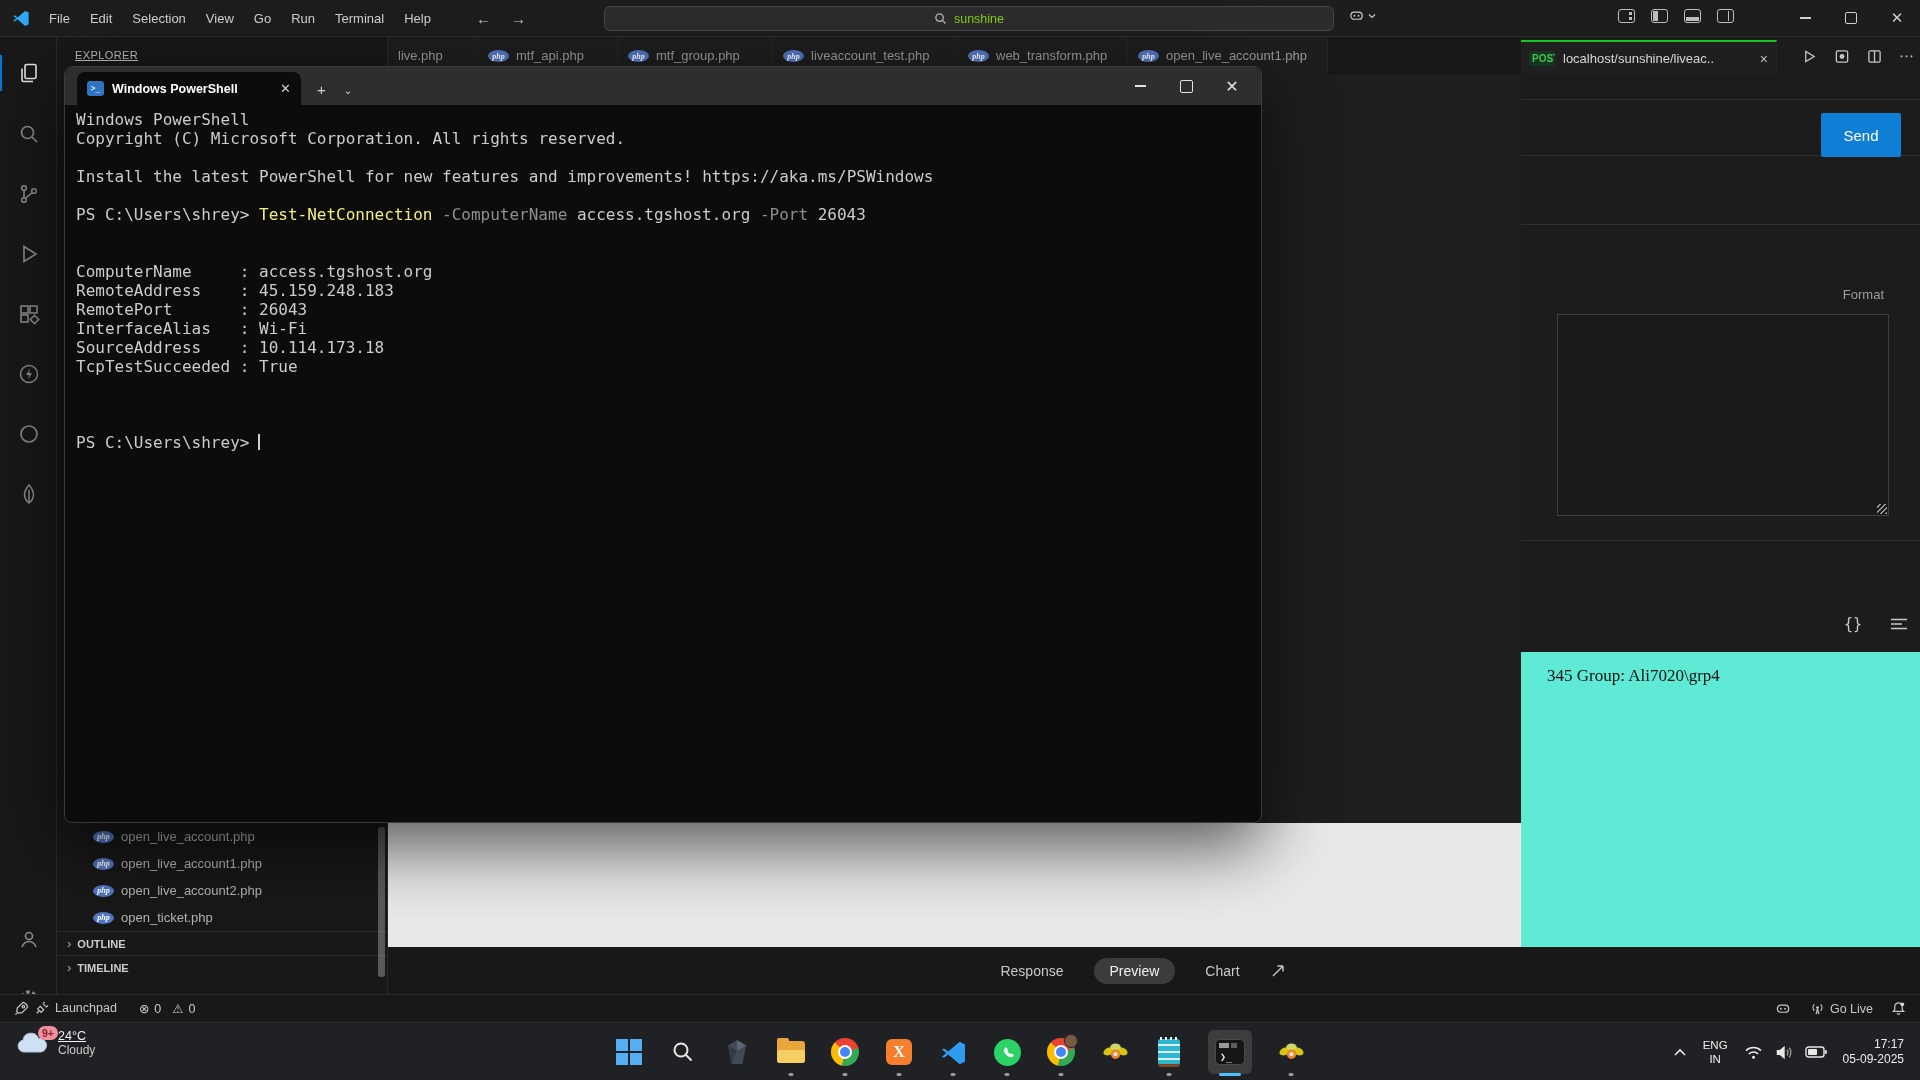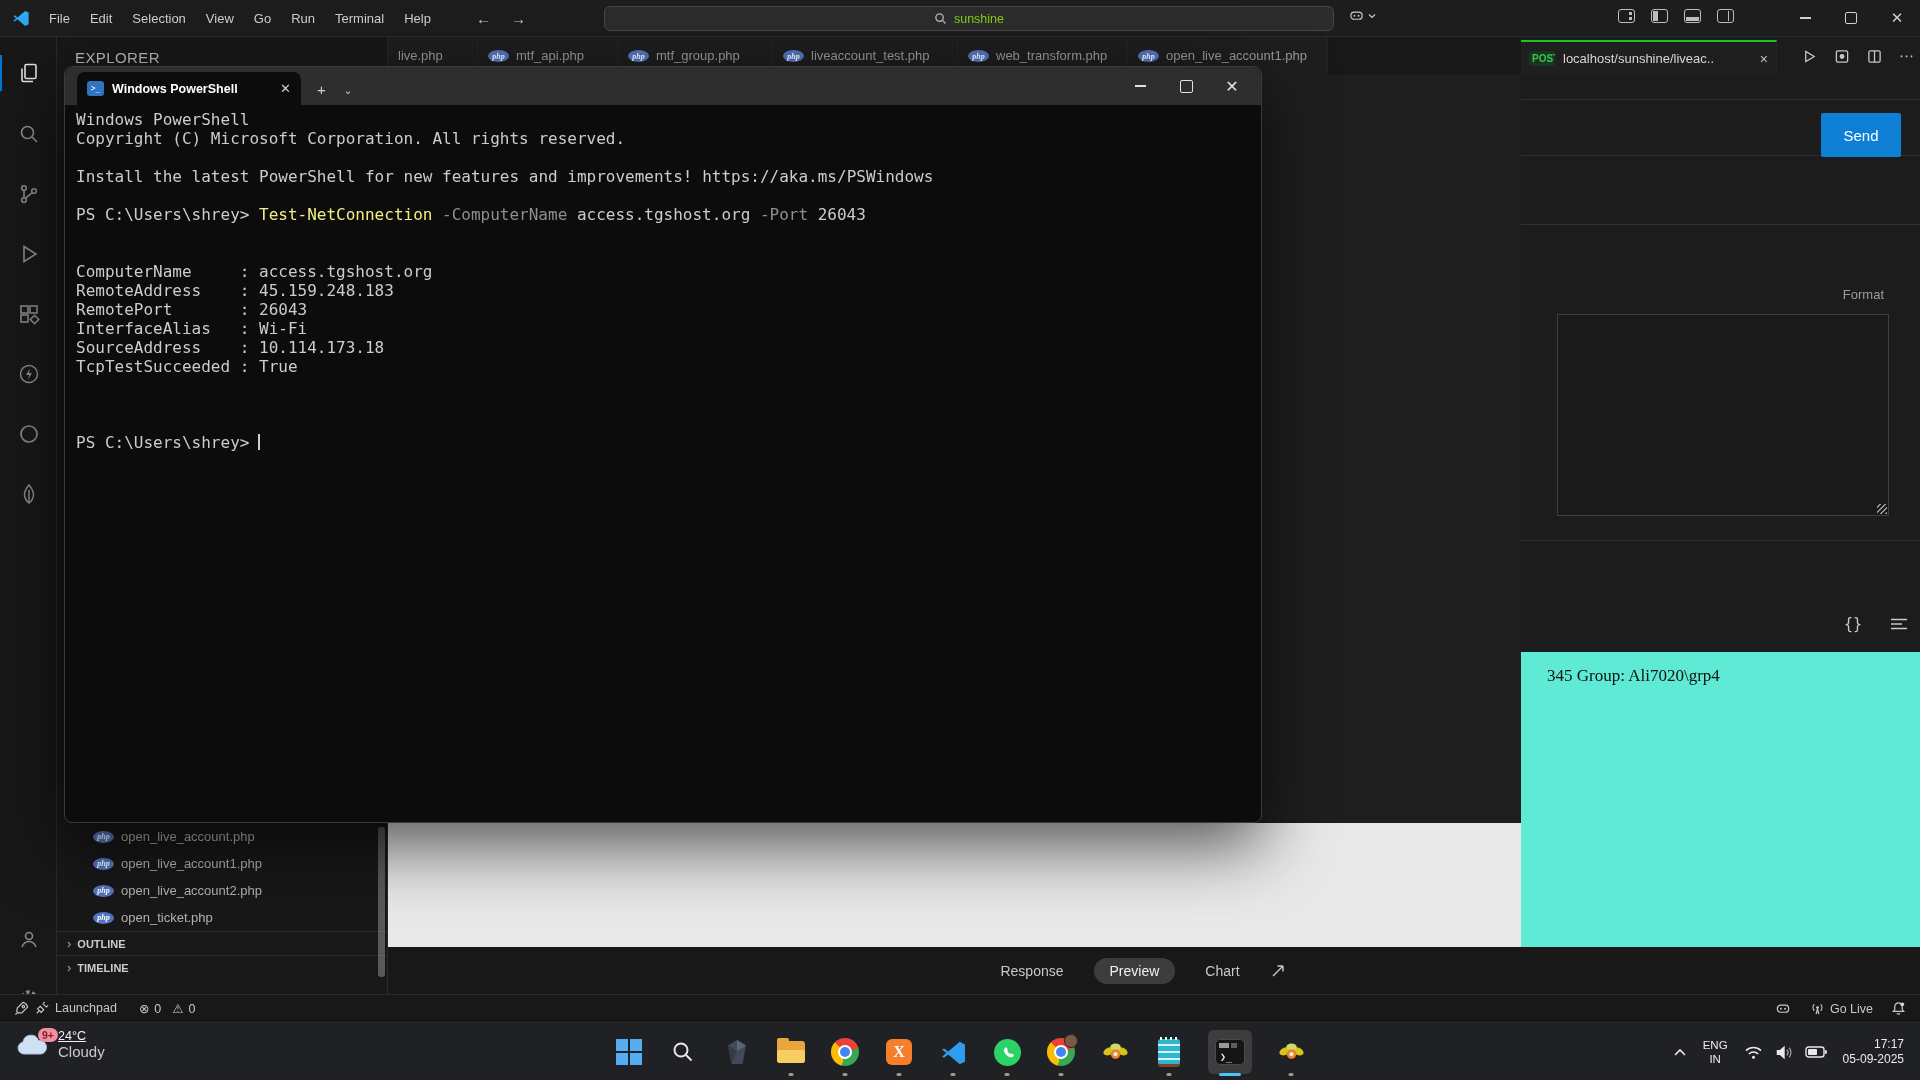--- a/index.html
+++ b/index.html
@@ -32,21 +32,21 @@
 
   
   .activitybar{ position:absolute; left:0; top:37px; width:57px; height:985px;
     background:#181818; border-right:1px solid #2a2a2a; }
   .abicon{ position:absolute; left:0; width:57px; height:48px; display:flex; align-items:center; justify-content:center; color:#8a8a8a; }
   .abicon.active{ color:#e4e4e4; }
   .abicon.active::before{ content:""; position:absolute; left:0; top:6px; bottom:6px; width:2px; background:#0078d4; }
 
   
   .sidebar{ position:absolute; left:57px; top:37px; width:331px; height:957px; background:#181818; border-right:1px solid #2a2a2a; }
-  .expl-header{ position:absolute; left:18px; top:12px; font-size:15px; letter-spacing:.4px; color:#bcbcbc; }
+  .expl-header{ position:absolute; left:18px; top:12px; font-size:11px; letter-spacing:.4px; color:#bcbcbc;text-decoration:underline; }
   .filelist{ position:absolute; left:0; top:786px; width:331px; }
   .frow{ height:27px; display:flex; align-items:center; padding-left:36px; gap:7px; color:#b4b4b4; font-size:13px; }
   .phpbadge{ flex:0 0 auto; width:21px; height:12px; background:#5376c2; border-radius:50%;
     color:#fff; font:italic bold 8px "Liberation Serif",serif; display:flex; align-items:center; justify-content:center; }
   .section{ height:24px; display:flex; align-items:center; gap:6px; border-top:1px solid #2a2a2a;
     padding-left:10px; font-size:11px; font-weight:bold; color:#cccccc; }
   .chev{ color:#ababab; font-size:13px; font-weight:normal; }
   .sb-scroll{ position:absolute; right:2px; top:790px; width:7px; height:150px; background:#8f8f8f; opacity:.55; border-radius:3px;}
 
   
@@ -116,21 +116,21 @@
   .seg{ margin-left:1ch; }
   .cursor{ display:inline-block; width:2px; height:16px; background:#cfcfcf; vertical-align:-2px; margin-left:9px; }
 
   
   .taskbar{ position:absolute; left:0; top:1022px; width:1920px; height:58px; background:#202124;
     border-top:1px solid #2c2c2e; z-index:40; }
   .weather{ position:absolute; left:14px; top:6px; display:flex; align-items:center; gap:8px; }
   .wbadge{ position:absolute; left:24px; top:-4px; background:#f2909f; color:#7c1f2e; font-size:10.5px; font-weight:bold;
     padding:1px 4px; border-radius:9px; }
   .wtext .t1{ font-size:12.5px; color:#f2f2f2;text-decoration:underline; }
-  .wtext .t2{ font-size:15px; color:#c9c9c9; }
+  .wtext .t2{ font-size:12px; color:#c9c9c9; }
   .centericons{ position:absolute; left:50%; top:0; transform:translateX(-50%); height:58px; display:flex; align-items:center; gap:22px; }
   .tbitem{ position:relative; width:32px; height:50px; display:flex; align-items:center; justify-content:center; }
   .tbitem.hasdot::after{ content:""; position:absolute; bottom:1px; left:50%; transform:translateX(-50%);
     width:5px; height:3px; border-radius:2px; background:#9a9a9a; }
   .tbitem.focus{ width:46px; }
   .focusbox{ width:44px; height:44px; background:#3d3d3d; border-radius:6px; display:flex; align-items:center; justify-content:center; }
   .tbitem.focus::after{ content:""; position:absolute; bottom:1px; left:50%; transform:translateX(-50%);
     width:22px; height:3.5px; border-radius:2px; background:#4cc2ff; }
   .starticon{ display:grid; grid-template-columns:12px 12px; grid-template-rows:12px 12px; gap:2px; }
   .starticon i{ background:#55aef2; }

